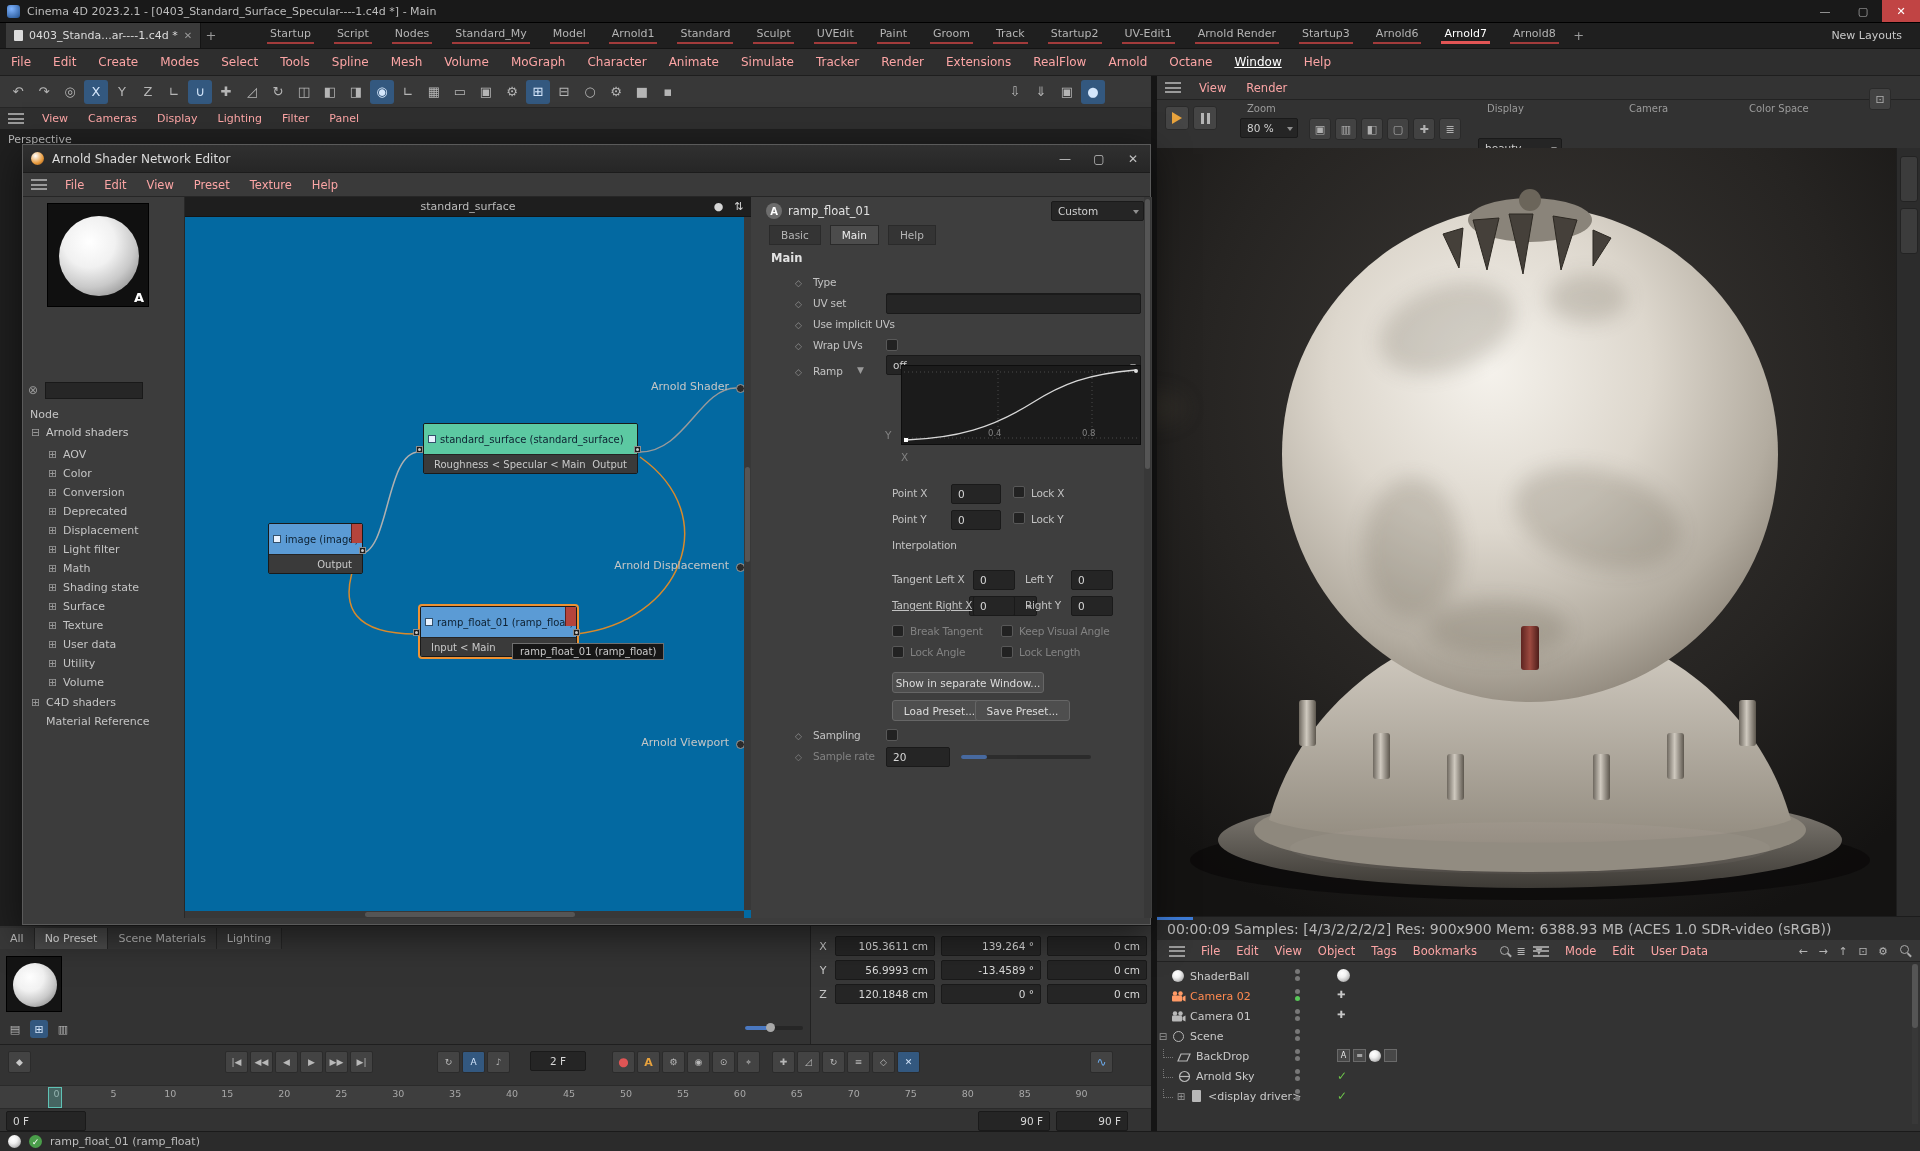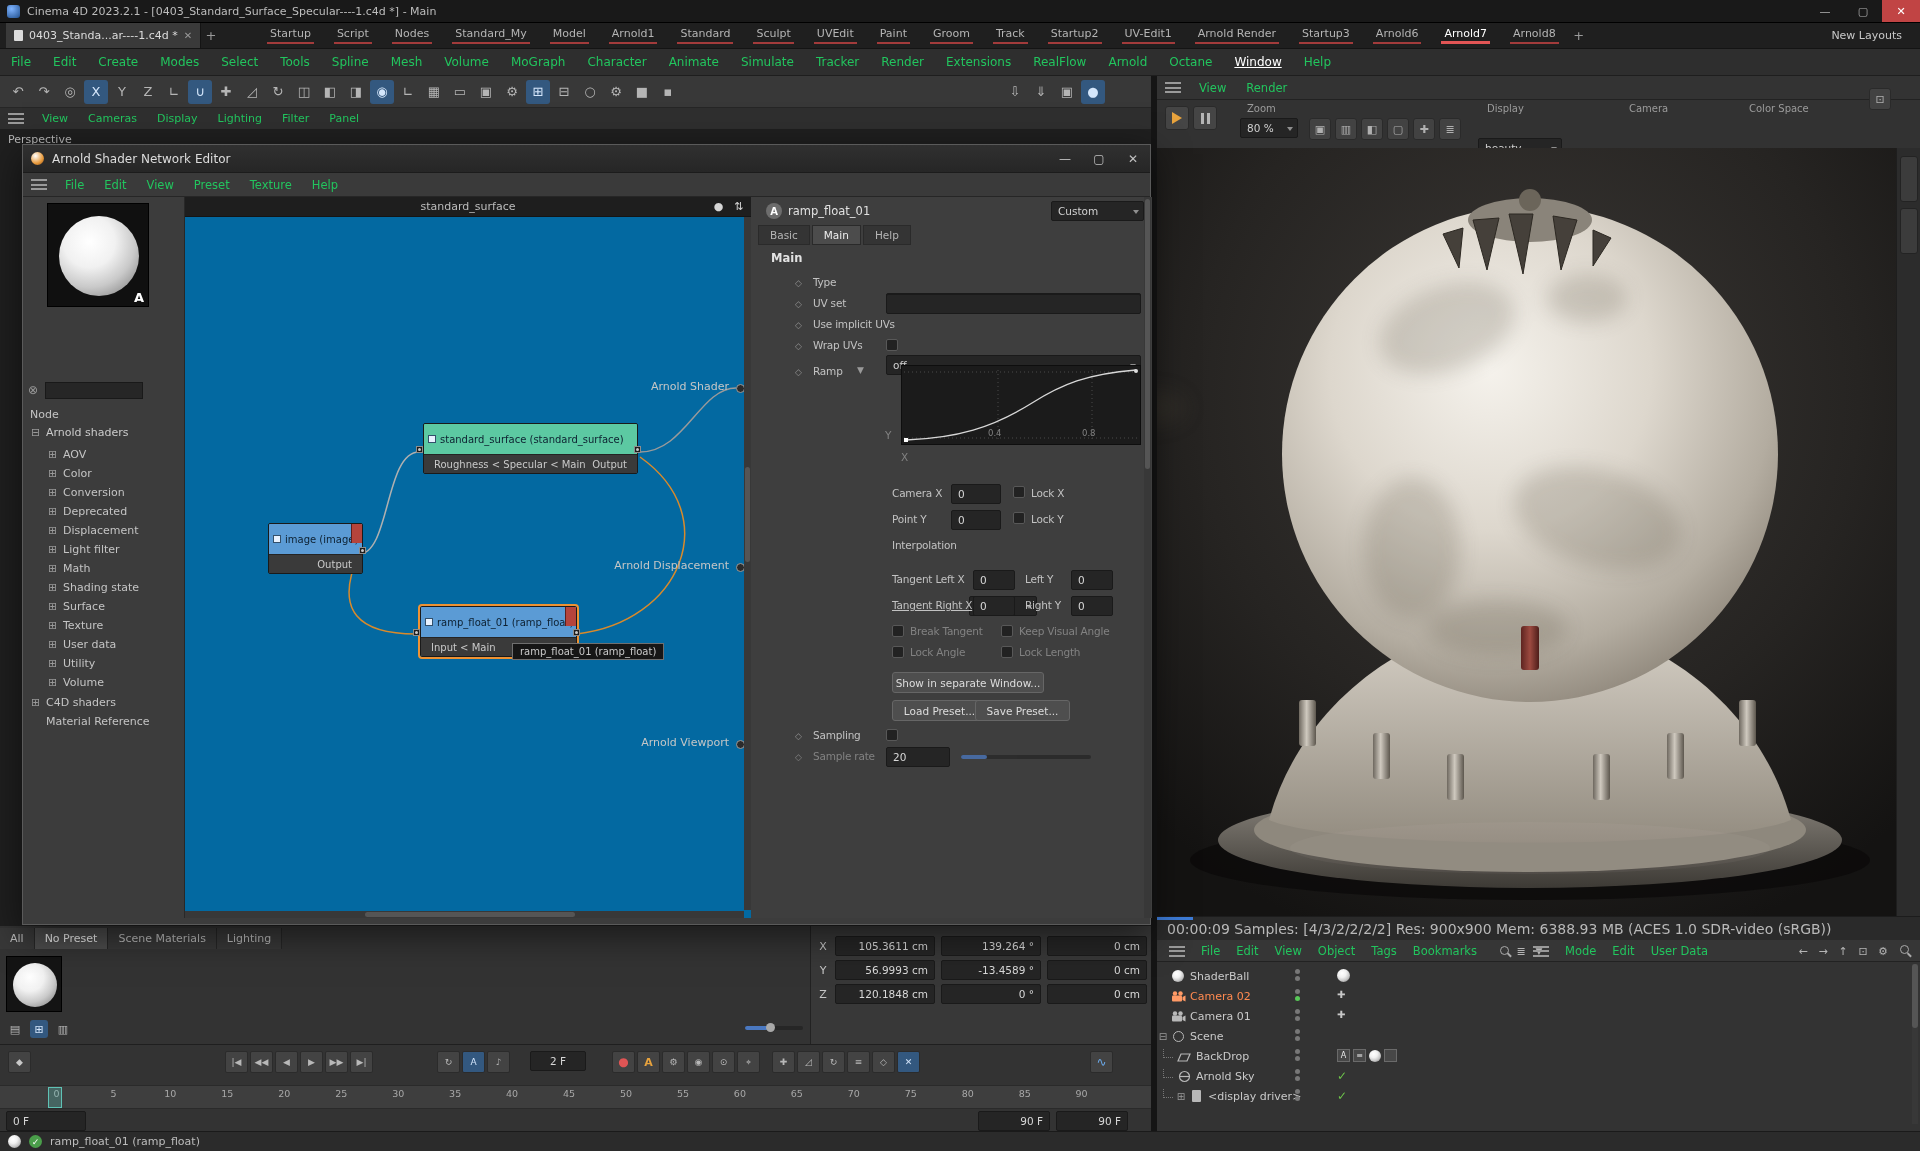--- a/index.html
+++ b/index.html
@@ -19,21 +19,21 @@
   .doc-tab .page-ic{width:9px;height:11px;background:#ddd;border-radius:1px;}
   .doc-tab .x{color:#999;font-size:10px;}
   .plus-btn{width:20px;display:flex;align-items:center;justify-content:center;color:#9a9a9a;font-size:13px;}
   #layout-tabs{display:flex;align-items:stretch;margin-left:36px;}
   .layout-tab{position:relative;display:flex;align-items:center;padding:0 13px 4px;color:#b4b4b4;font-size:11px;white-space:nowrap;}
   .layout-tab::after{content:'';position:absolute;left:10px;right:10px;bottom:4px;height:2px;background:#a23b3b;}
   .layout-tab.active{color:#fff;}
   .layout-tab.active::after{background:#e25555;height:3px;}
   .new-layouts{margin-left:auto;margin-right:18px;display:flex;align-items:center;color:#c8c8c8;font-size:11px;}
   #menubar{left:0;top:49px;width:1920px;height:27px;background:#2e2e2e;display:flex;border-bottom:1px solid #1e1e1e;}
-  .menu-item{padding:0 11px;color:#22c55e;font-size:12px;line-height:26px;white-space:nowrap;}
+  .menu-item{padding:0 11px;color:#fca5a5;font-size:12px;line-height:26px;white-space:nowrap;}
   #menubar .menu-item:nth-child(20){color:#fff;text-decoration:underline;}
   #toolbar{left:0;top:76px;width:1151px;height:32px;background:#383838;display:flex;align-items:center;gap:2px;padding:0 6px;border-bottom:1px solid #262626;}
   .ticon{width:24px;height:24px;display:flex;align-items:center;justify-content:center;color:#b5b5b5;font-size:13px;border-radius:3px;}
   .ticon.active{background:#33587f;color:#d4e6fb;}
   #toolbar .spacer{flex:1;}
   #viewportbar{left:0;top:108px;width:1151px;height:22px;background:#2f2f2f;display:flex;align-items:center;border-bottom:1px solid #1f1f1f;}
   #viewportbar .menu-item{font-size:11px;line-height:22px;padding:0 10px;}
   #viewport-bg{left:0;top:130px;width:1151px;height:795px;background:#1f1f1f;}
   #persp-label{left:8px;top:133px;font-size:11px;color:#b8b8b8;}
   #splitter{left:1151px;top:76px;width:6px;height:1055px;background:#151515;}
@@ -839,21 +839,21 @@
       </span>
     <span class="scroll-v" style="left:0;bottom:0;width:559px;height:7px;">
         <span class="scroll-thumb" style="left:180px;top:1px;width:210px;height:5px;"></span>
       </span>
   </div>
 
   <div id="se-attr">
     <span class="a-badge">A</span>
     <span class="abs" style="left:37px;top:7px;font-size:11.5px;color:#e0e0e0;">ramp_float_01</span>
     <span class="dd abs" style="left:300px;top:4px;width:93px;">Custom</span>
-    <div class="abs" style="left:7px;top:28px;display:flex;gap:2px;">
+    <div class="abs" style="left:18px;top:28px;display:flex;gap:9px;">
 
     <span class="atab">Basic</span>
         <span class="atab active">Main</span>
         <span class="atab">Help</span>
       </div>
     <span class="abs" style="left:20px;top:54px;font-size:11.5px;font-weight:bold;color:#e2e2e2;">Main</span>
 
     <span class="diamond abs" style="left:44px;top:81px;">◇</span>
     <span class="lbl abs" style="left:62px;top:79px;">Type</span>
     <span class="dd abs" style="left:135px;top:76px;width:255px;">custom</span>
@@ -883,21 +883,21 @@
         <path d="M4,74 C55,72 90,62 130,37 C160,18 185,8 234,4" fill="none" stroke="#d8d8d8" stroke-width="1.3"></path>
         <rect x="2" y="72" width="4" height="4" fill="#fff"></rect>
         <circle cx="234" cy="5" r="2" fill="#ddd"></circle>
       </svg>
       <span class="abs dim" style="left:86px;top:62px;font-size:8.5px;">0.4</span>
       <span class="abs dim" style="left:180px;top:62px;font-size:8.5px;">0.8</span>
     </div>
     <span class="lbl abs dim" style="left:134px;top:232px;">Y</span>
     <span class="lbl abs dim" style="left:150px;top:254px;">X</span>
 
-    <span class="lbl abs" style="left:141px;top:290px;">Camera X</span>
+    <span class="lbl abs" style="left:141px;top:290px;">Point X</span>
     <span class="field abs" style="left:200px;top:287px;width:50px;">0</span>
     <span class="cb abs" style="left:262px;top:289px;"></span>
     <span class="lbl abs" style="left:280px;top:290px;">Lock X</span>
 
     <span class="lbl abs" style="left:141px;top:316px;">Point Y</span>
     <span class="field abs" style="left:200px;top:313px;width:50px;">0</span>
     <span class="cb abs" style="left:262px;top:315px;"></span>
     <span class="lbl abs" style="left:280px;top:316px;">Lock Y</span>
 
     <span class="lbl abs" style="left:141px;top:342px;">Interpolation</span>

